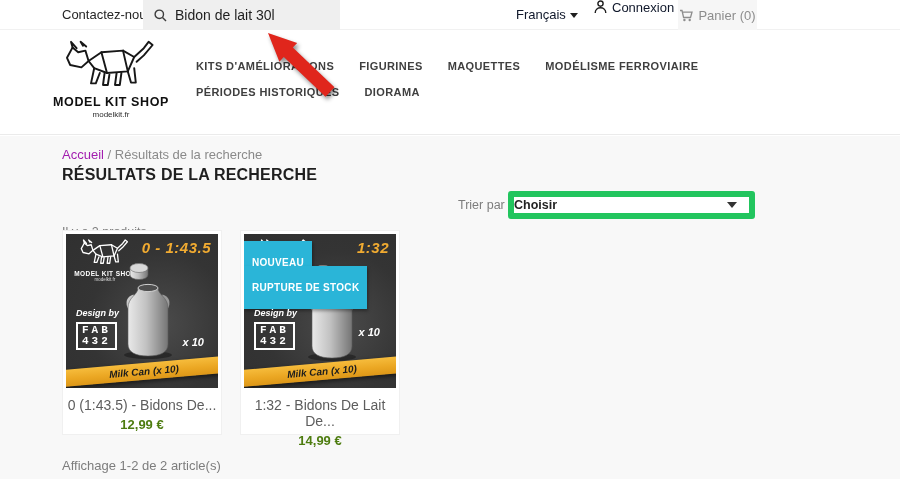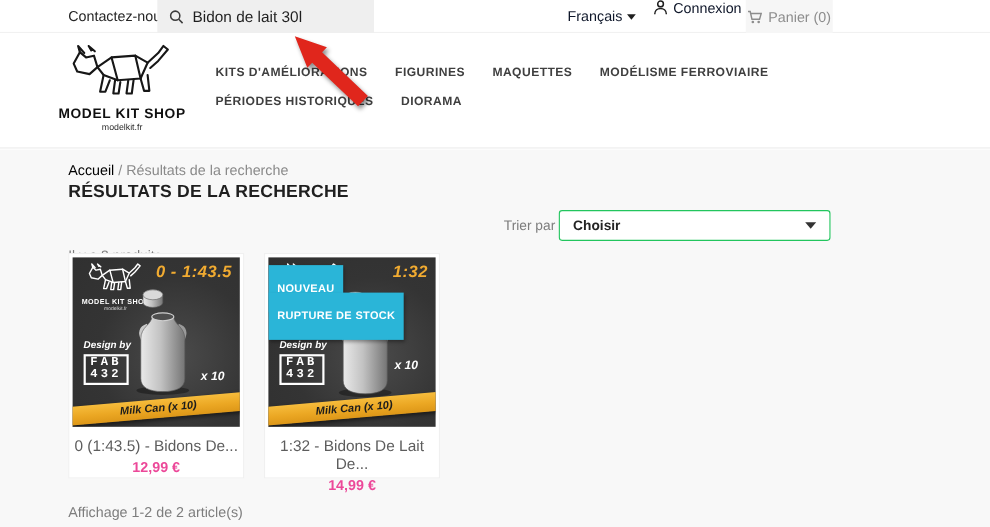--- a/index.html
+++ b/index.html
@@ -23,45 +23,45 @@
   .logo { position:absolute; left:52px; top:10px; width:118px; text-align:center; cursor:pointer; }
   .logo-title { font-size:12.5px; font-weight:bold; letter-spacing:.6px; color:#101010; margin-top:1px; }
   .logo-sub { font-size:8px; color:#2c2c2c; margin-top:1px; }
   .nav { position:absolute; left:196px; top:30px; width:580px; display:flex; flex-wrap:wrap; column-gap:25px; row-gap:14px; }
   .nav span { font-size:11px; font-weight:bold; letter-spacing:.4px; color:#3f3f3f; cursor:pointer; white-space:nowrap; }
   
   .arrow { position:absolute; left:258px; top:25px; z-index:9; filter:drop-shadow(2px 3px 2px rgba(0,0,0,.45)); }
   
   .content { position:absolute; top:136px; left:0; width:900px; height:343px; background:#f8f8f8; }
   .breadcrumb { position:absolute; left:62px; top:11px; font-size:13px; color:#8a8a8a; }
-  .breadcrumb .bc-home { color:#000000; cursor:pointer; }
+  .breadcrumb .bc-home { color:#a21caf; cursor:pointer; }
   .page-title { position:absolute; left:62px; top:30px; font-size:16px; font-weight:800; letter-spacing:.2px; color:#1f1f1f; }
   .count { position:absolute; left:62px; top:61px; font-size:12.5px; color:#7d7d7d;margin-top:28px; }
   .sort-label { position:absolute; left:458px; top:62px; font-size:12.5px; color:#7d7d7d; }
-  .sort-select { position:absolute; left:508px; top:55px; width:247px; height:28px; background:#fff; border:1px solid #22c55e; border-radius:3px; display:flex; align-items:center; padding:0 12px; font-size:12.5px; font-weight:600; color:#232323; cursor:pointer; }
+  .sort-select { position:absolute; left:508px; top:55px; width:247px; height:28px; background:#fff; border:6px solid #22c55e; border-radius:3px; display:flex; align-items:center; padding:0 0; font-size:12.5px; font-weight:600; color:#232323; cursor:pointer; }
   .sort-select .caret { position:absolute; right:12px; width:0; height:0; border-left:5px solid transparent; border-right:5px solid transparent; border-top:6px solid #333; }
   
   .card { position:absolute; top:94px; width:160px; background:#fff; border:1px solid #f0f0f0; padding:3px 3px 0 3px; cursor:pointer; }
   .card1 { left:62px; } .card2 { left:240px; }
   .pimg { position:relative; width:152px; height:154px; overflow:hidden; background:radial-gradient(circle at 62% 58%, #4b4b4b 0%, #343434 55%, #303030 100%); }
   .mini-logo { position:absolute; left:7px; top:5px; width:64px; text-align:center; }
   .mini-logo-title { font-size:6.5px; font-weight:bold; color:#fff; letter-spacing:.4px; white-space:nowrap; }
   .mini-logo-sub { font-size:4.5px; color:#ddd; }
   .scale { position:absolute; right:7px; top:5px; font-size:15px; font-weight:800; font-style:italic; color:#f1ab31; letter-spacing:.5px; }
   .designby { position:absolute; left:10px; top:74px; font-size:9px; font-weight:bold; font-style:italic; color:#fff; }
   .fabbox { position:absolute; left:10px; top:88px; border:2px solid #fff; padding:1px 4px; color:#fff; font-family:"Liberation Mono",monospace; font-size:11px; font-weight:bold; line-height:11px; letter-spacing:3px; text-align:center; }
   .qty { position:absolute; font-size:11px; font-weight:800; font-style:italic; color:#fff; }
   .card1 .qty { right:14px; top:102px; }
   .card2 .qty { right:16px; top:92px; }
   .banner { position:absolute; left:-8px; top:129px; width:172px; height:17px; transform:rotate(-5deg); background:linear-gradient(180deg,#f6bc3c 0%,#eba723 55%,#dd9718 100%); box-shadow:0 2px 4px rgba(0,0,0,.55); display:flex; align-items:center; justify-content:center; font-size:10px; font-weight:800; font-style:italic; color:#1d1d1d; }
   .badge { position:absolute; left:0; background:#2ab5d8; color:#fff; font-size:10px; font-weight:bold; letter-spacing:.3px; padding:16px 8px; box-shadow:1px 2px 3px rgba(0,0,0,.35); }
   .badge-0 { top:7px; } .badge-1 { top:32px; }
   .pinfo { height:46px; text-align:center; padding-top:9px; }
   .pname { font-size:14px; color:#5d5d5d; }
-  .pprice { font-size:13px; font-weight:bold; color:#ec4899; margin-top:4px; }
+  .pprice { font-size:13px; font-weight:bold; color:#4d7c0f; margin-top:4px; }
   .footer-count { position:absolute; left:62px; top:322px; font-size:13px; color:#7d7d7d; }
   .cat-dark { stroke:#171717; } .cat-white { stroke:#fff; }
 </style>
 </head>
 <body>
 
 <div class="topbar">
   <span class="contact">Contactez-nous</span>
   <div class="searchbox">
     <svg width="13" height="13" viewBox="0 0 13 13">

